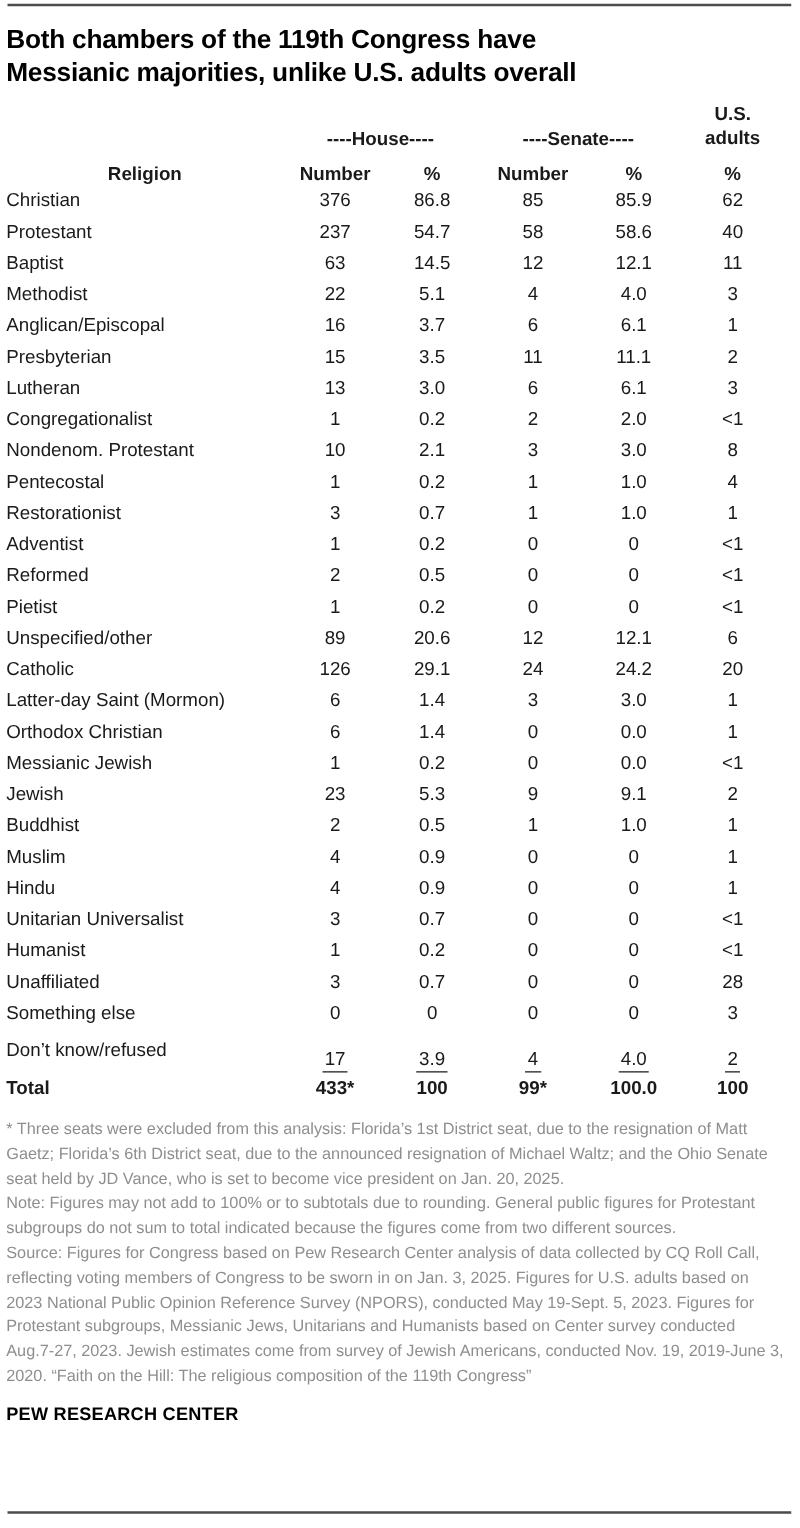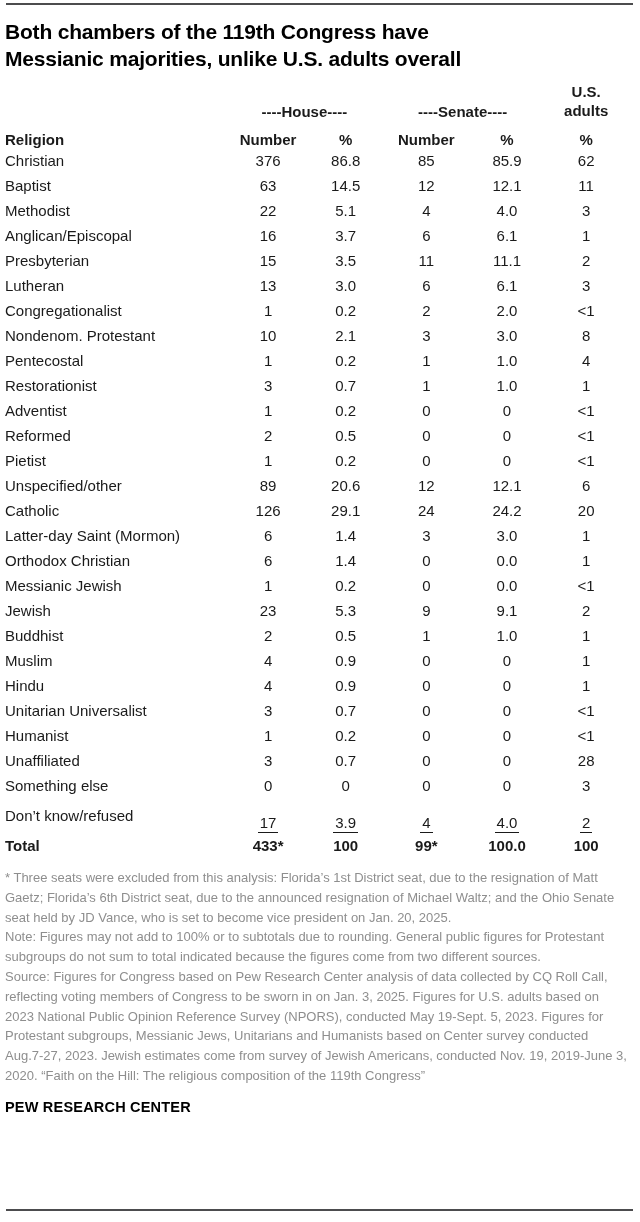--- a/index.html
+++ b/index.html
@@ -35,21 +35,21 @@
     margin: 8px 0 0 5px;
     width: 624px;
     font-size: 15px;
     color: #1a1a1a;
   }
   table.religion-table th, table.religion-table td { padding: 0; }
   thead th { font-weight: bold; vertical-align: bottom; }
   tr.group-row th { height: 42px; padding-bottom: 2px; }
   tr.group-row th.us-adults-th { line-height: 19px; }
   tr.colhead-row th { height: 26px; }
-  tr.colhead-row th.religion-th { text-align: left; }
+  tr.colhead-row th.religion-th { text-align: center; }
   tbody td { height: 25px; text-align: center; vertical-align: middle; }
   tbody td.label-cell { text-align: left; }
   td.indent-0 { padding-left: 0; }
   td.indent-1 { padding-left: 17px; }
   td.indent-2 { padding-left: 34px; }
   tr.total-row td { font-weight: bold; }
   .underlined {
     display: inline-block;
     border-bottom: 1px solid #1a1a1a;
     padding: 0 2px 1px 2px;
@@ -113,20 +113,28 @@
     <tbody>
         <tr>
           <td class="label-cell indent-0">Christian</td>
           <td>376</td>
           <td>86.8</td>
           <td>85</td>
           <td>85.9</td>
           <td>62</td>
         </tr>
         <tr>
+          <td class="label-cell indent-1">Protestant</td>
+          <td>237</td>
+          <td>54.7</td>
+          <td>58</td>
+          <td>58.6</td>
+          <td>40</td>
+        </tr>
+        <tr>
           <td class="label-cell indent-2">Baptist</td>
           <td>63</td>
           <td>14.5</td>
           <td>12</td>
           <td>12.1</td>
           <td>11</td>
         </tr>
         <tr>
           <td class="label-cell indent-2">Methodist</td>
           <td>22</td>

